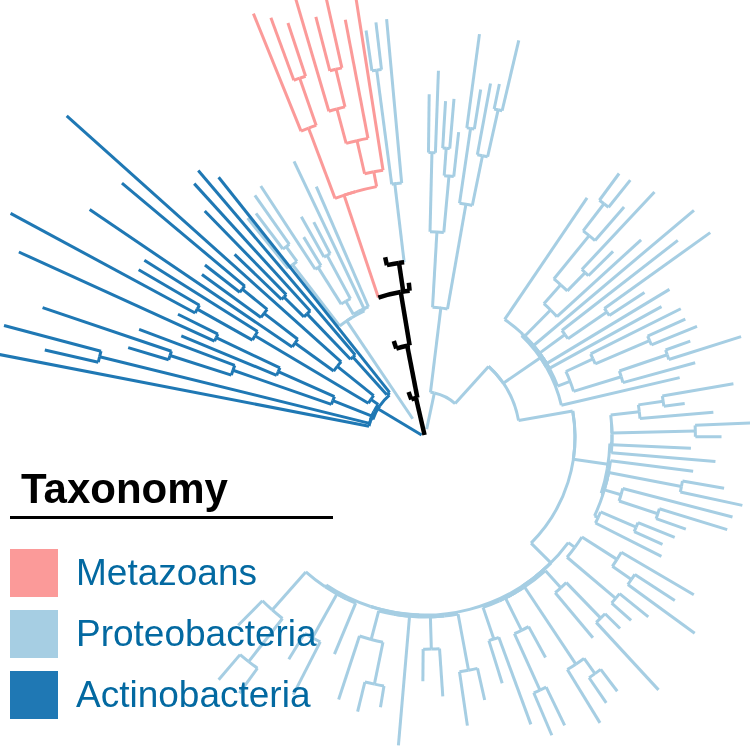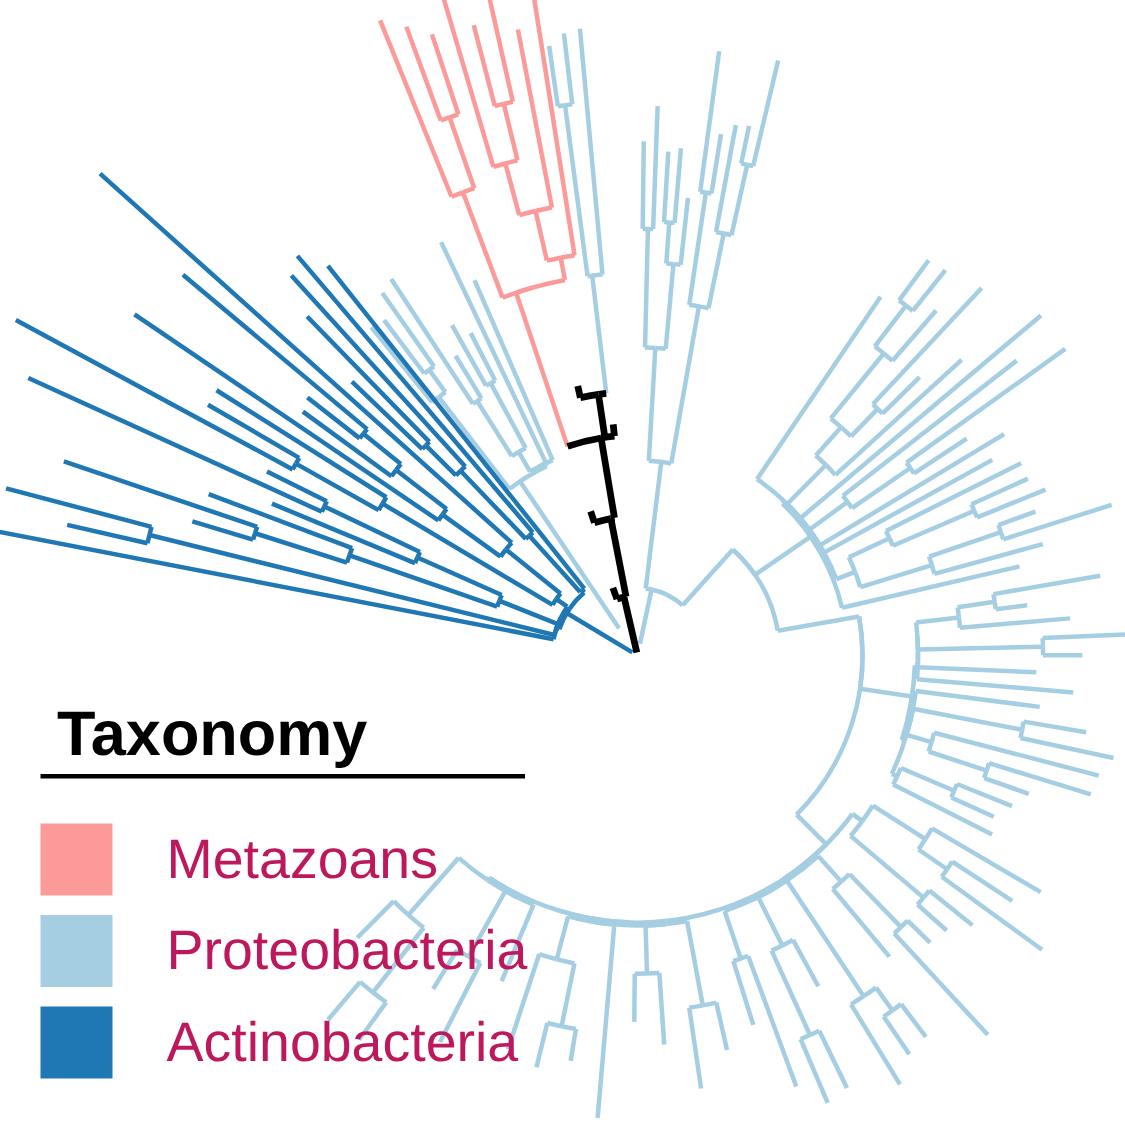--- a/index.html
+++ b/index.html
@@ -6,21 +6,21 @@
   body {
     width: 750px; height: 750px;
     background: #ffffff;
     overflow: hidden;
     font-family: "Liberation Sans", sans-serif;
     position: relative;
   }
   #tree-svg { position: absolute; left: 0; top: 0; }
   .legend {
     position: absolute;
-    left: 27px; top: 466px;
+    left: 10px; top: 466px;
     z-index: 10;
   }
   .legend-title {
     font-size: 42px;
     font-weight: bold;
     color: #000;
     letter-spacing: 0px;
     line-height: 1.1;
     padding-left: 11px;
   }
@@ -35,23 +35,23 @@
     align-items: center;
     height: 48px;
     margin-bottom: 13px;
   }
   .swatch {
     width: 48px; height: 48px;
     display: inline-block;
     flex: 0 0 48px;
   }
   .legend-label {
-    margin-left: 36px;
+    margin-left: 18px;
     font-size: 37px;
-    color: #be185d;
+    color: #0369a1;
     white-space: nowrap;
   }
 </style>
 </head>
 <body>
 
 <svg id="tree-svg" width="750" height="750" viewBox="0 0 750 750">
     <g stroke="#A6CEE3" stroke-width="3" fill="none" stroke-linecap="butt">
       <line x1="426.6632935265421" y1="429.17481919412955" x2="434.35602608679915" y2="392.98335796697876"></line>
       <path d="M 434.35602608679915 392.98335796697876 A 45 45 0 0 0 430.48412045323164 392.3354231761405"></path>

